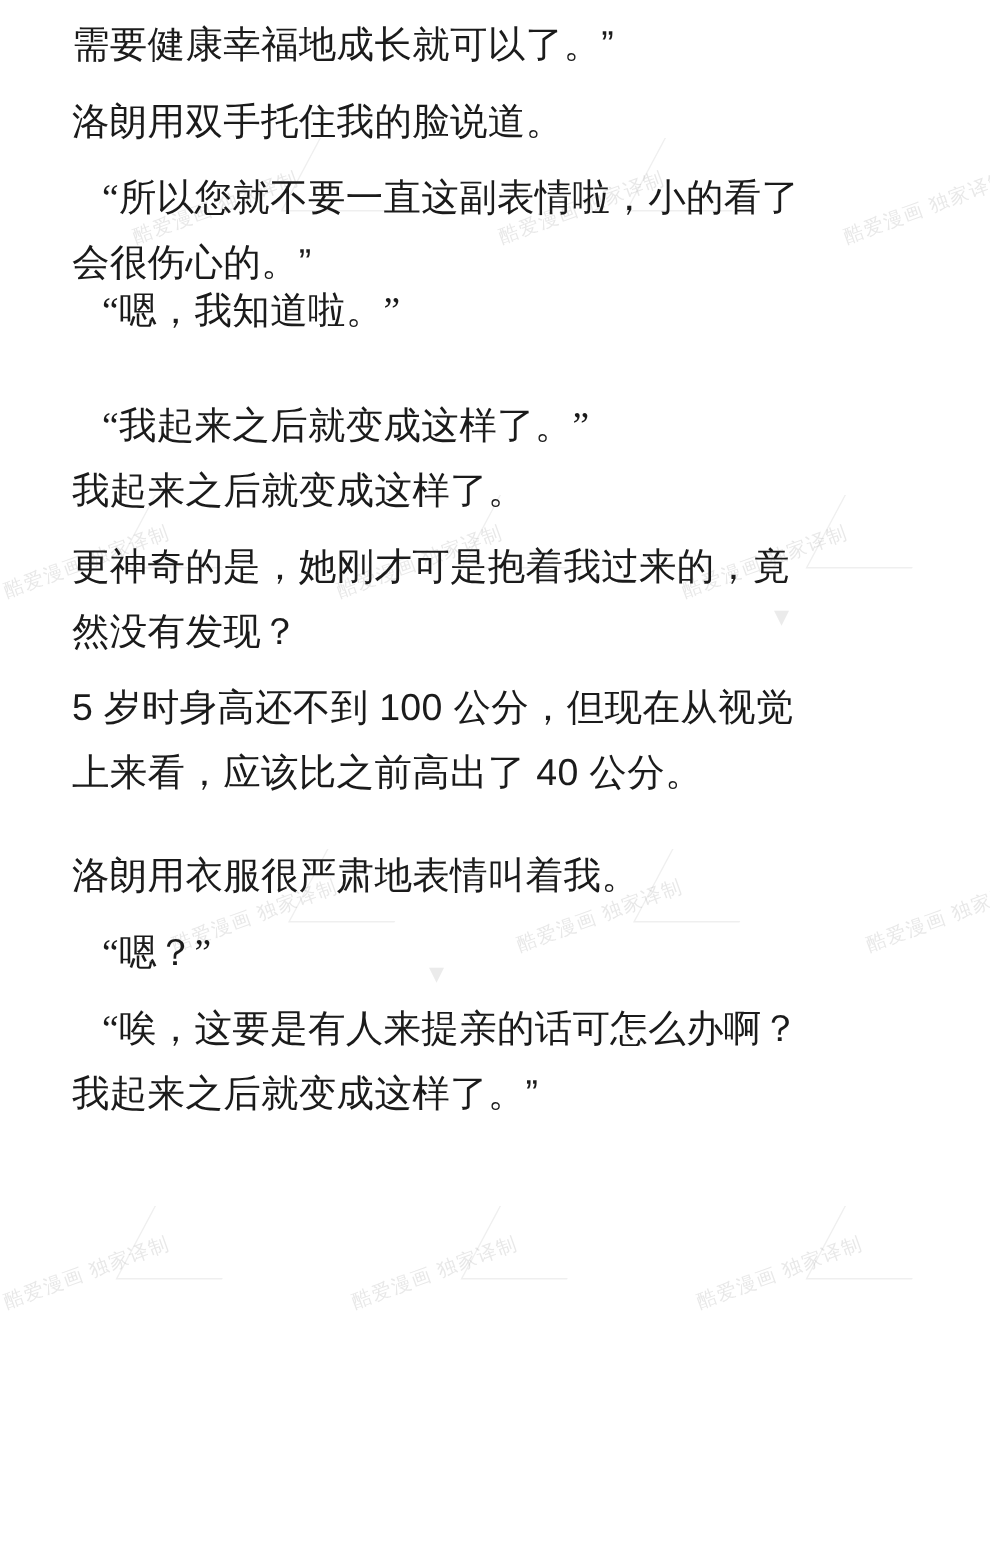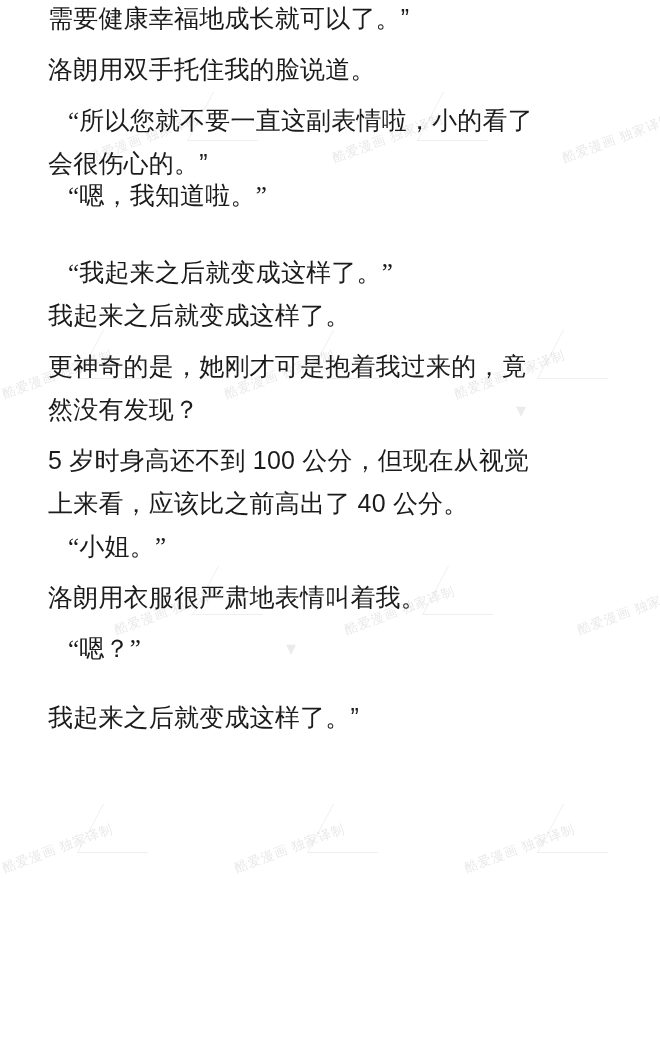--- a/index.html
+++ b/index.html
@@ -49,21 +49,21 @@
   .wm-chev {
     position: absolute;
     color: rgba(130,130,130,0.16);
     font-size: 20px;
   }
 
   
   #content {
     position: relative;
     z-index: 3;
-    padding: 6px 26px 0 48px;
+    padding: 18px 26px 0 48px;
   }
   .line {
     font-family: "Liberation Sans", sans-serif;
     font-size: 25px;
     line-height: 1.0;
     color: #1b1b1b;
     white-space: pre;
     letter-spacing: 0.2px;
   }
   .para {
@@ -123,23 +123,23 @@
     <div class="line para">我起来之后就变成这样了。</div>
     <div class="sp-lg"></div>
     <div class="line para">更神奇的是，她刚才可是抱着我过来的，竟</div>
     <div class="sp-md"></div>
     <div class="line para">然没有发现？</div>
     <div class="sp-lg"></div>
     <div class="line para">5 岁时身高还不到 100 公分，但现在从视觉</div>
     <div class="sp-md"></div>
     <div class="line para">上来看，应该比之前高出了 40 公分。</div>
     <div class="sp-md"></div>
-    <div class="line para indent">“小姐。”</div>
     <div class="sp-lg"></div>
     <div class="line para">洛朗用衣服很严肃地表情叫着我。</div>
     <div class="sp-lg"></div>
     <div class="line para indent">“嗯？”</div>
     <div class="sp-lg"></div>
+    <div class="line para indent">“唉，这要是有人来提亲的话可怎么办啊？</div>
     <div class="sp-md"></div>
     <div class="line para">我起来之后就变成这样了。”</div>
   </div>
 
 </div>
 
 </body></html>

